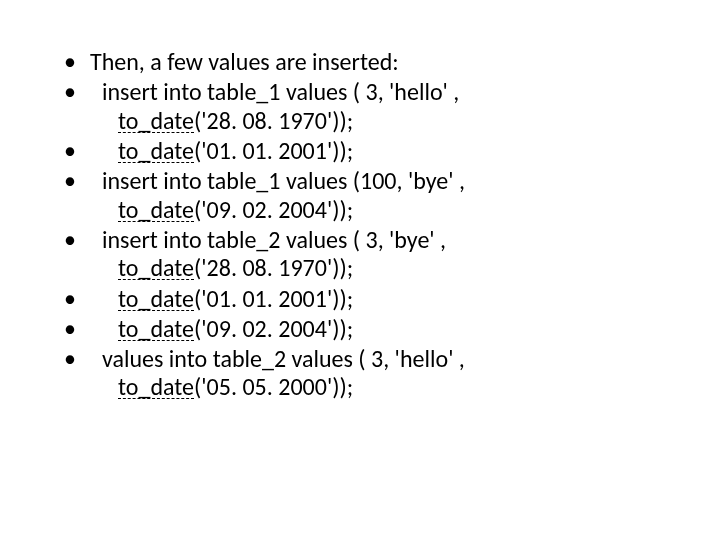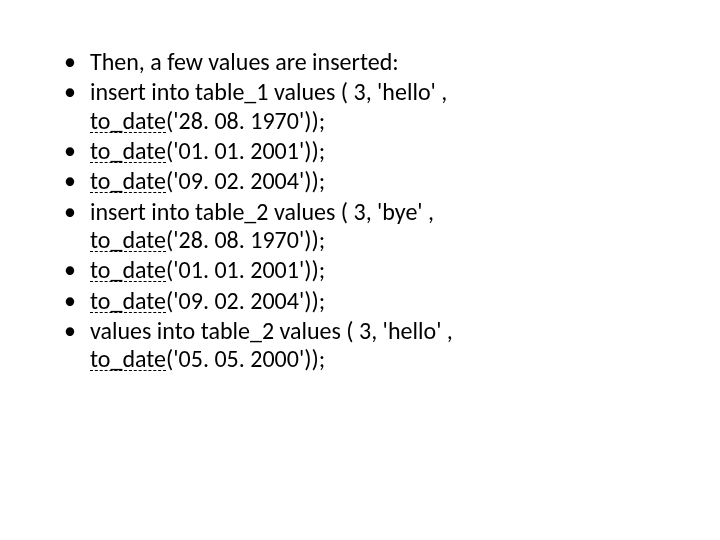--- a/index.html
+++ b/index.html
@@ -30,28 +30,29 @@
     margin: 0 0 2px 0;
   }
   ul.bullets > li::before {
     content: "•";
     position: absolute;
     left: 4px;
     top: 0;
     font-size: 24px;
     line-height: 1.18;
   }
-  .nowrap { white-space: nowrap; }
+  .nowrap { white-space: nowrap; margin-left: 28px; }
   .udash {
     text-decoration: underline dashed;
     text-underline-offset: 3px;
     text-decoration-thickness: 1px;
   }
   .wrap {
     display: block;
+    margin-left: 12px;
   }
 </style>
 </head>
 <body>
 
 <div class="slide">
   <ul class="bullets">
 
     <li>
       <span>Then, a few values are inserted:</span>
@@ -66,20 +67,23 @@
       </span>
     </li>
 
     <li>
       <span class="nowrap">
         <span class="udash">to_date</span><span>('01. 01. 2001'));</span>
       </span>
     </li>
 
     <li>
+      <span class="wrap">
+        <span>insert into table_1 values (100, 'bye' , </span>
+      </span>
       <span class="nowrap">
         <span class="udash">to_date</span><span>('09. 02. 2004'));</span>
       </span>
     </li>
 
     <li>
       <span class="wrap">
         <span>insert into table_2 values ( 3, 'bye' , </span>
       </span>
       <span class="nowrap">

